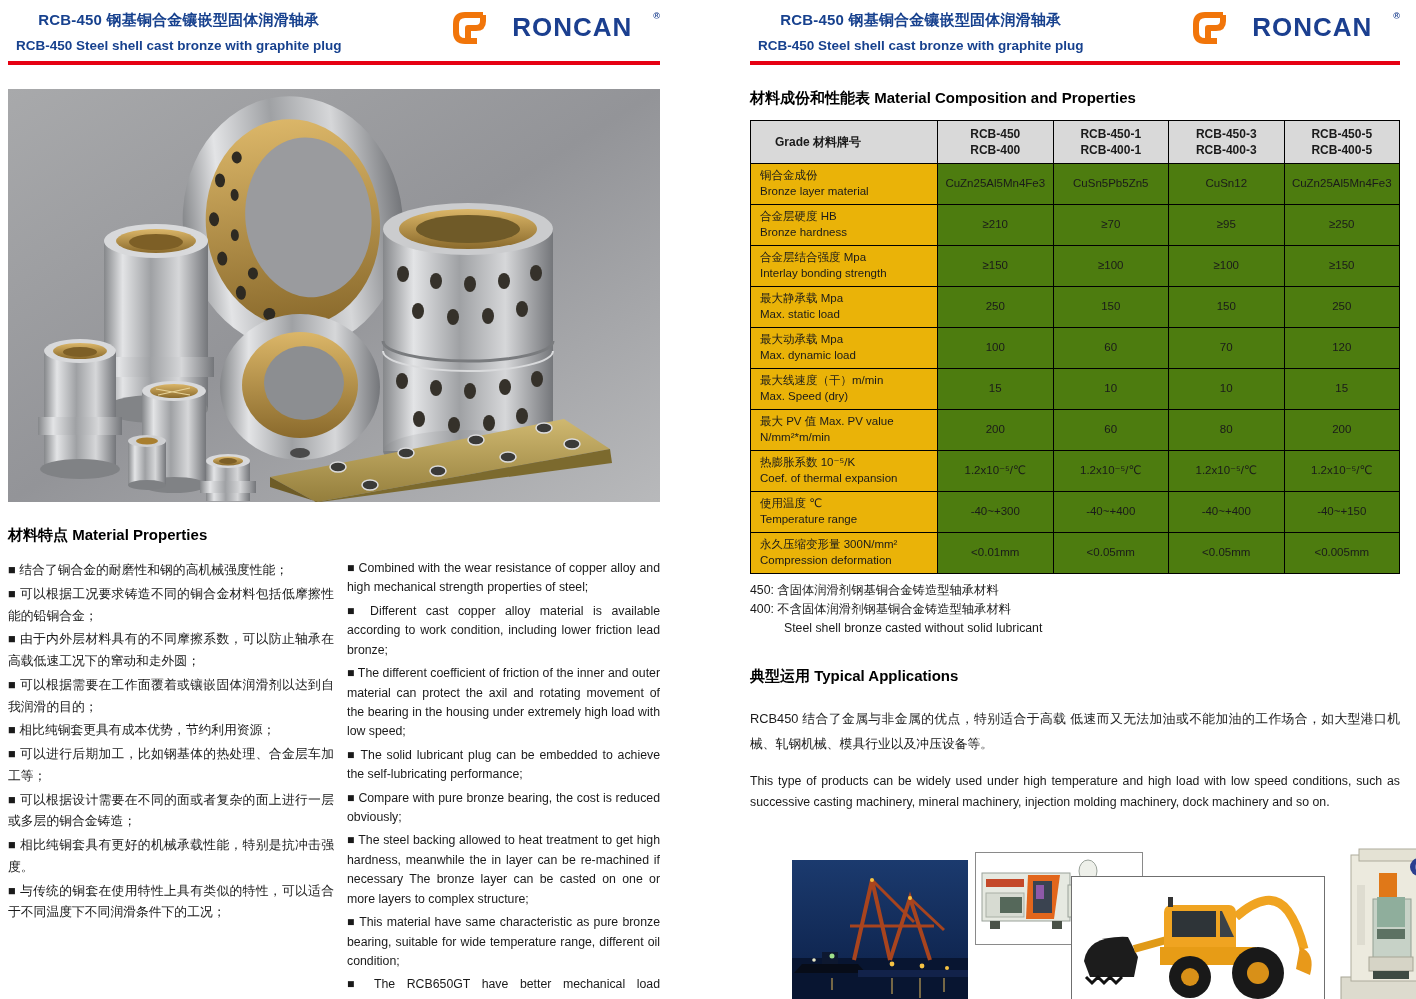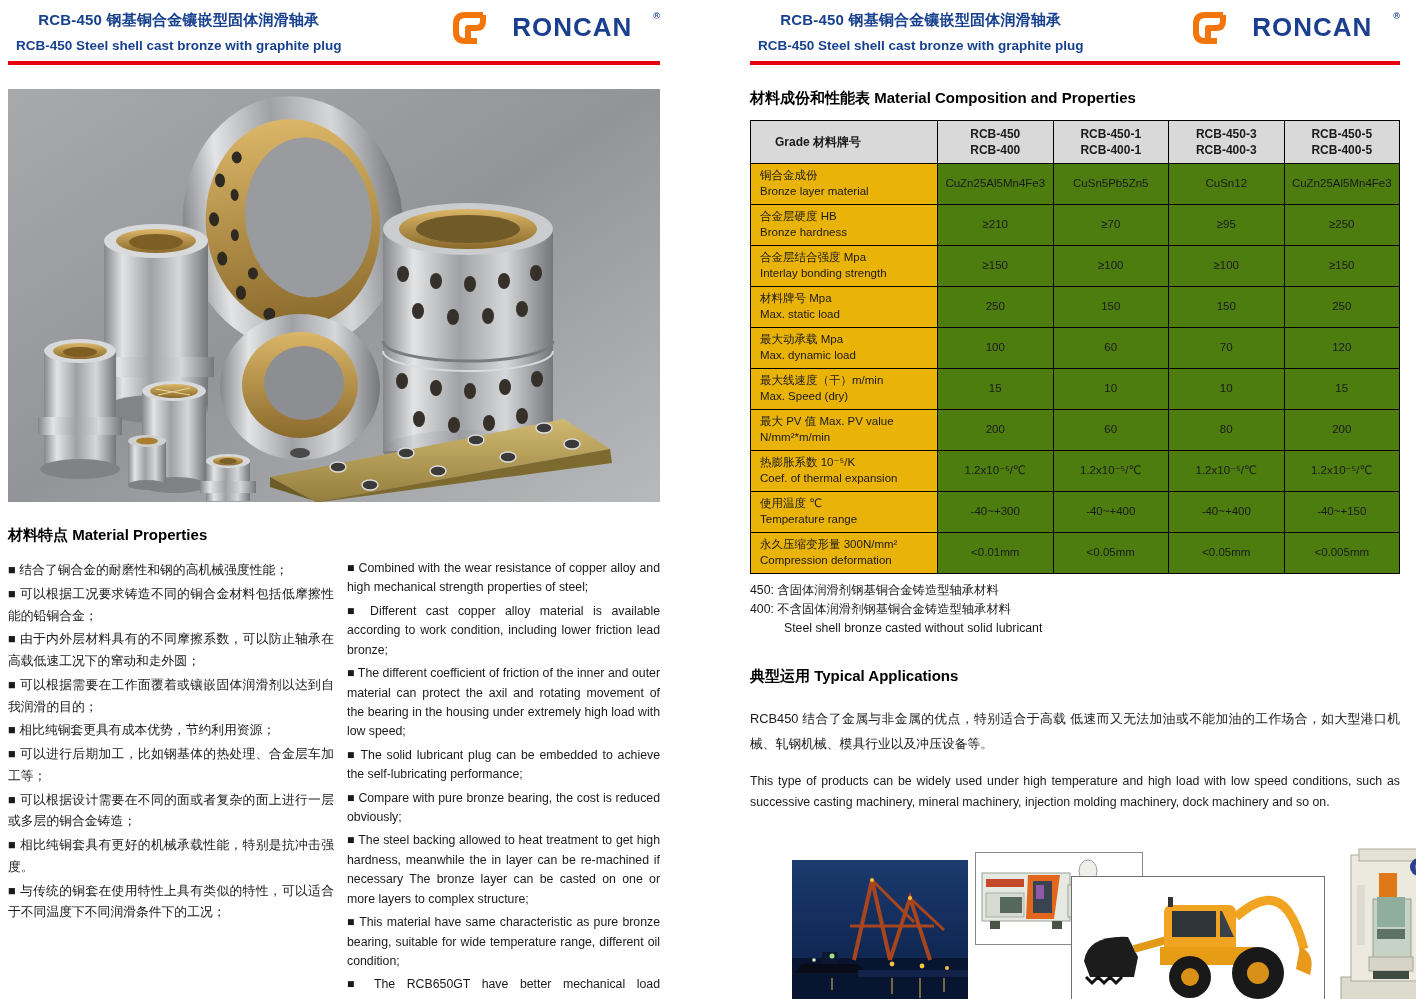--- a/index.html
+++ b/index.html
@@ -299,21 +299,21 @@
         </tr>
         <tr>
           <th class="label-col">合金层结合强度 Mpa
 Interlay bonding strength</th>
           <td>≥150</td>
           <td>≥100</td>
           <td>≥100</td>
           <td>≥150</td>
         </tr>
         <tr>
-          <th class="label-col">材料牌号 Mpa
+          <th class="label-col">最大静承载 Mpa
 Max. static load</th>
           <td>250</td>
           <td>150</td>
           <td>150</td>
           <td>250</td>
         </tr>
         <tr>
           <th class="label-col">最大动承载 Mpa
 Max. dynamic load</th>
           <td>100</td>

